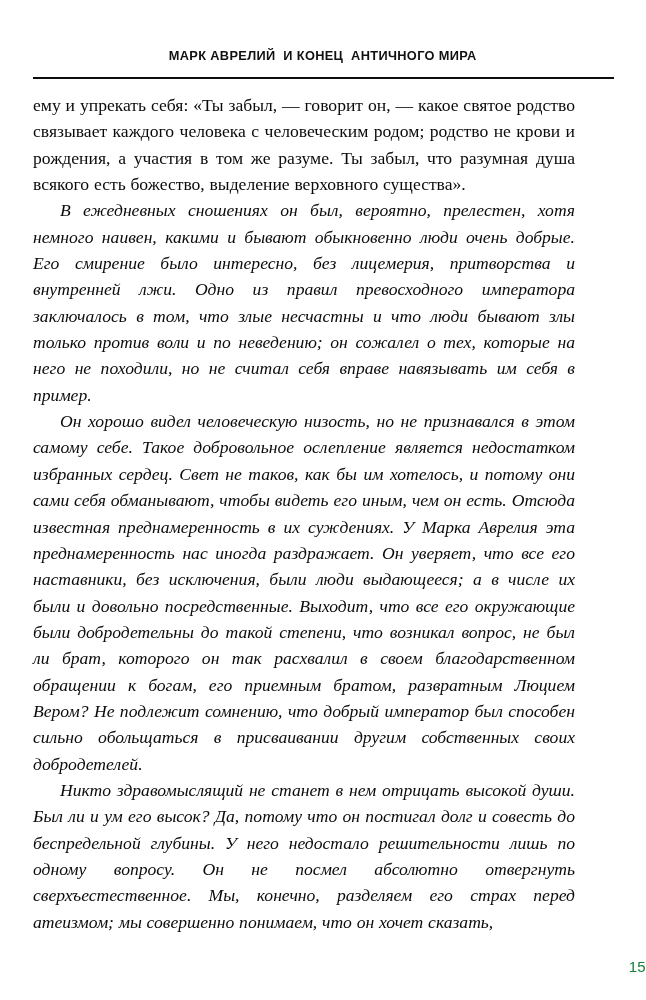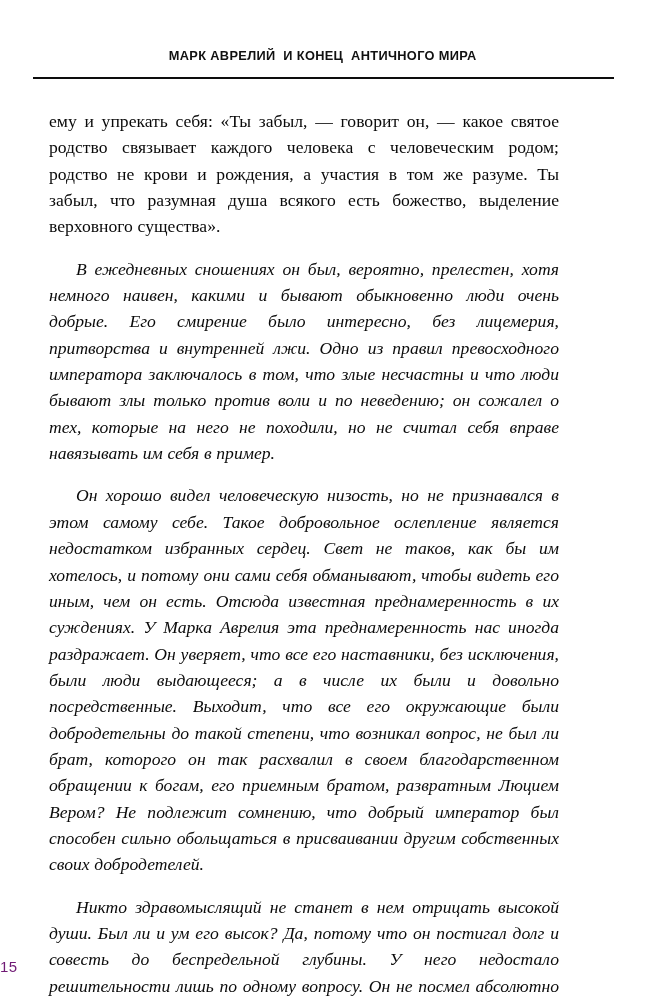--- a/index.html
+++ b/index.html
@@ -56,45 +56,45 @@
 
   
   .column {
     position: absolute;
     left: 33px;
     top: 92px;
     width: 542px;
   }
 
   p.para {
-    margin: 16px;
+    margin: 0;
     font-size: 17.6px;
     line-height: 26.35px;
     text-align: justify;
     text-justify: inter-word;
     text-indent: 0;
     hyphens: none;
     word-spacing: 0.02em;
   }
   p.para.indent {
     text-indent: 27px;
     font-style: italic;
   }
 
   
   .folio {
     position: absolute;
     left: 0;
     right: 0;
     top: 958px;
-    text-align: left;
+    text-align: right;
     font-family: "Liberation Sans", "DejaVu Sans", sans-serif;
     font-size: 15px;
     font-weight: 400;
-    color: #701a75;
+    color: #15803d;
     letter-spacing: 0.3px;
   }
 </style>
 </head>
 <body>
 
 <div class="page">
 
   <div class="running-head">
     <span class="running-head-text">МАРК АВРЕЛИЙ  И КОНЕЦ  АНТИЧНОГО МИРА</span>

